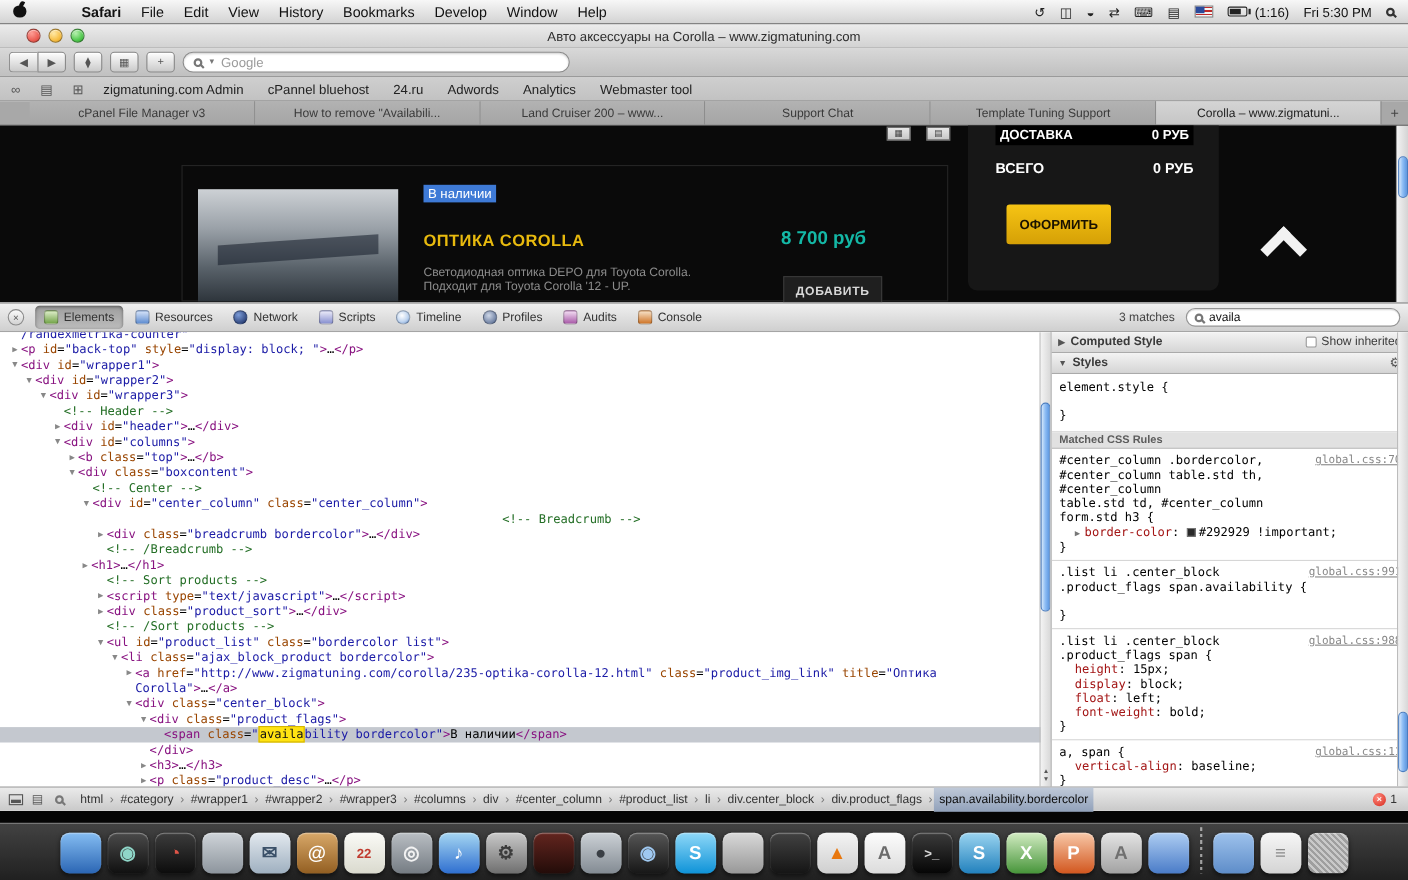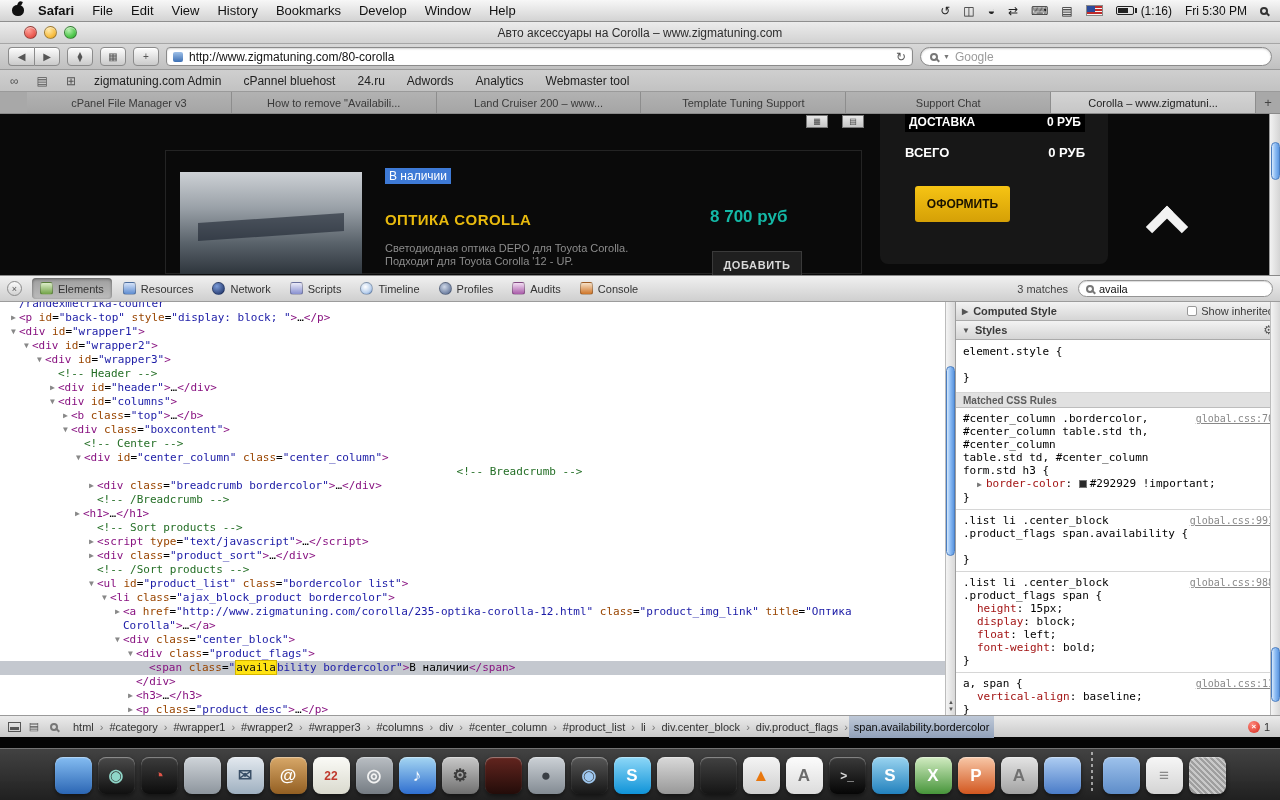--- a/index.html
+++ b/index.html
@@ -1,21 +1,21 @@
 <!DOCTYPE html>
 <html><head>
 <meta charset="utf-8">
 <style>
   * { margin:0; padding:0; box-sizing:border-box; }
   html,body { width:1280px; height:800px; overflow:hidden; background:#050505; font-family:"Liberation Sans", sans-serif; }
 
   
   .menubar { position:absolute; left:0; top:0; width:1280px; height:22px;
     background:linear-gradient(#f7f7f7,#d3d3d3); border-bottom:1px solid #8f8f8f;
-    display:flex; align-items:center; padding:0 12px; font-size:13px; color:#111; z-index:30; }
+    display:flex; align-items:center; padding:0 12px; font-size:13px; color:#111; z-index:30;gap:36px; }
   .apple-logo { width:12px; height:11px; background:#111; border-radius:45% 45% 48% 48%; position:relative; margin-right:14px; }
   .apple-logo::before { content:""; position:absolute; top:-4px; left:6px; width:4px; height:5px; background:#111; border-radius:60% 0; transform:rotate(25deg); }
   .menu-items { display:flex; gap:18px; align-items:center; }
   .menu-item { cursor:default; }
   .menu-item.app-name { font-weight:bold; }
   .menu-right { margin-left:auto; display:flex; align-items:center; gap:13px; font-size:12px; }
   .status-icons { display:flex; gap:13px; align-items:center; font-size:12px; color:#222; }
   .status-icon { line-height:1; }
   .flag { width:17px; height:11px; position:relative; display:inline-block;
     background:repeating-linear-gradient(180deg,#bf2a2a 0 1.6px,#f4f4f4 1.6px 3.2px); border:1px solid #888; }
@@ -251,25 +251,20 @@
   </div>
 
   <div class="navbar">
     <div class="navgroup">
       <span class="navbtn">◀</span>
       <span class="navbtn">▶</span>
     </div>
     <span class="navbtn">⧫</span>
     <span class="navbtn">▦</span>
     <span class="navbtn">+</span>
-    <div class="addressfield">
-      <span class="favicon"></span>
-      <span>http://www.zigmatuning.com/80-corolla</span>
-      <span class="reload-glyph">↻</span>
-    </div>
     <div class="searchfield">
       <span class="mag gray"></span>
       <span class="chev">▼</span>
       <span class="placeholder">Google</span>
     </div>
   </div>
 
   <div class="bookmarksbar">
     <span class="bm-icon">∞</span>
     <span class="bm-icon">▤</span>
@@ -289,24 +284,24 @@
         <div class="tab">
           <span class="tab-label">cPanel File Manager v3</span>
         </div>
         <div class="tab">
           <span class="tab-label">How to remove "Availabili...</span>
         </div>
         <div class="tab">
           <span class="tab-label">Land Cruiser 200 – www...</span>
         </div>
         <div class="tab">
+          <span class="tab-label">Support Chat</span>
+        </div>
+        <div class="tab">
           <span class="tab-label">Template Tuning Support</span>
-        </div>
-        <div class="tab">
-          <span class="tab-label">Support Chat</span>
         </div>
         <div class="tab active">
           <span class="tab-label">Corolla – www.zigmatuni...</span>
         </div>
       </div>
     <span class="tab-add">+</span>
   </div>
 
   <div class="page">
     <div class="view-toggles">

